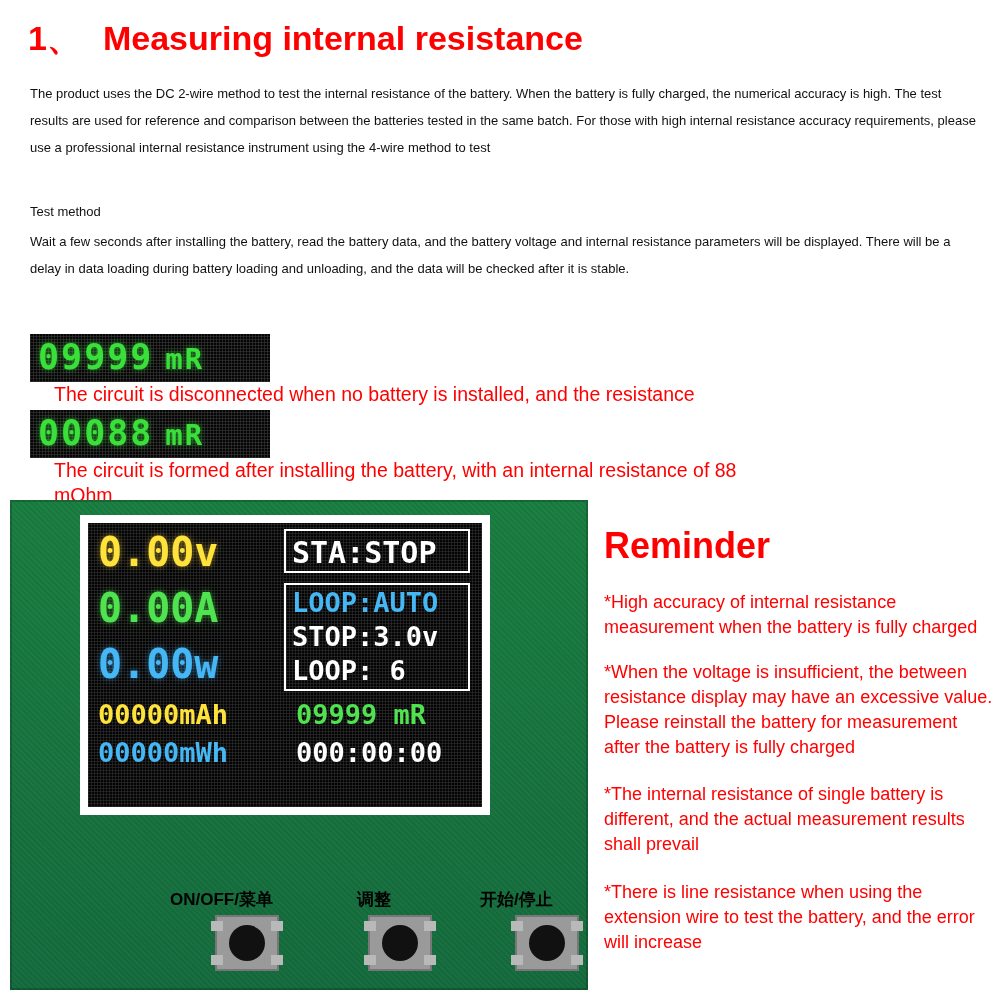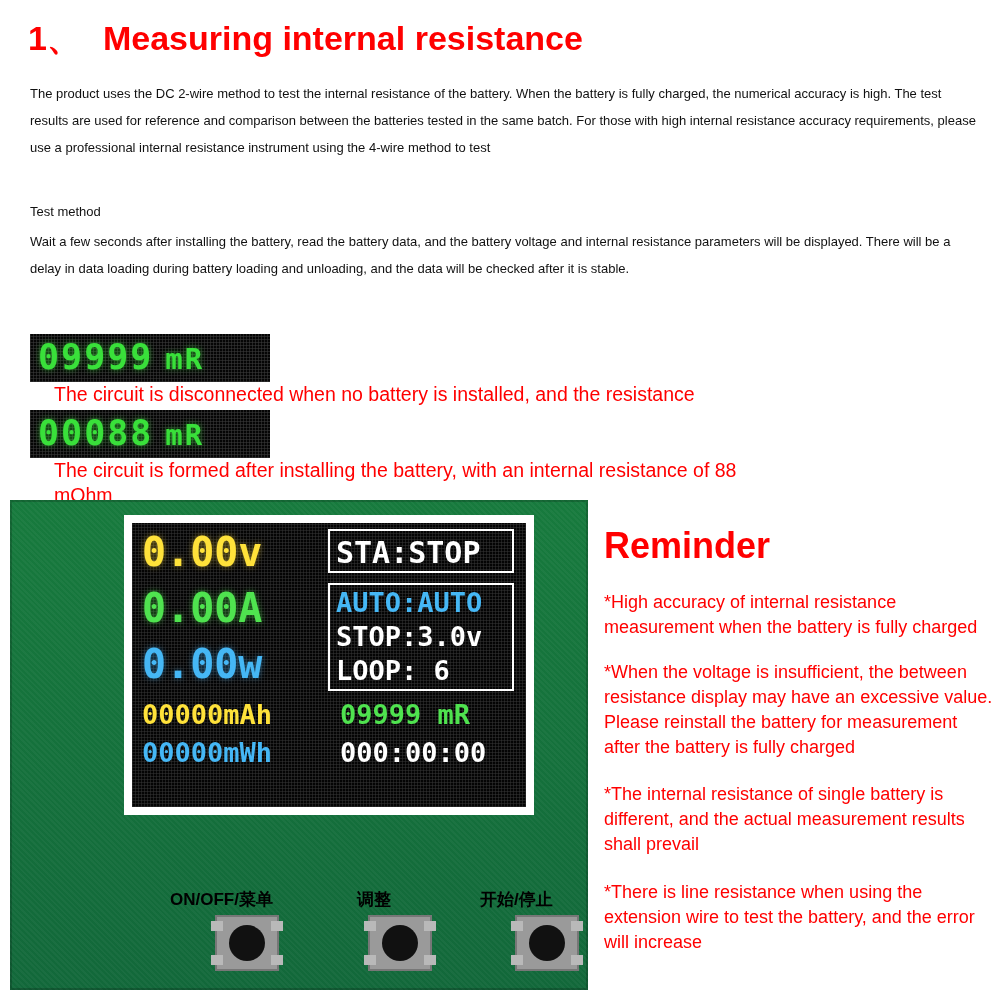--- a/index.html
+++ b/index.html
@@ -79,21 +79,20 @@
   .board-edge{
     position:absolute;inset:0;
     box-shadow:inset 0 0 0 2px rgba(0,0,0,.18);
   }
   .screen-frame{
     position:absolute;left:70px;top:15px;
     width:410px;height:300px;
     background:#fff;
     padding:8px;
     box-sizing:border-box;
-    margin-left:44px;
   }
   .screen{
     position:absolute;left:8px;top:8px;right:8px;bottom:8px;
     background:#000;
     background-image:
       repeating-linear-gradient(0deg, rgba(55,55,55,.5) 0 1px, transparent 1px 3px),
       repeating-linear-gradient(90deg, rgba(55,55,55,.5) 0 1px, transparent 1px 3px);
     background-color:#040404;
     font-family:"DejaVu Sans Mono", monospace;
     font-weight:bold;
@@ -197,21 +196,21 @@
         <div class="scr mah-val">00000mAh</div>
         <div class="scr mwh-val">00000mWh</div>
         <div class="scr mr-val">09999 mR</div>
         <div class="scr time-val">000:00:00</div>
 
         <div class="sta-box">
           <span>STA:STOP</span>
         </div>
 
         <div class="mode-box">
-          <div class="mode-line mode-1">AUTO:AUTO</div>
+          <div class="mode-line mode-1">LOOP:AUTO</div>
           <div class="mode-line mode-2">STOP:3.0v</div>
           <div class="mode-line mode-3">LOOP: 6</div>
         </div>
       </div>
     </div>
 
     <div class="btn-label" id="bl1">ON/OFF/菜单</div>
     <div class="btn-label" id="bl2">调整</div>
     <div class="btn-label" id="bl3">开始/停止</div>
 

